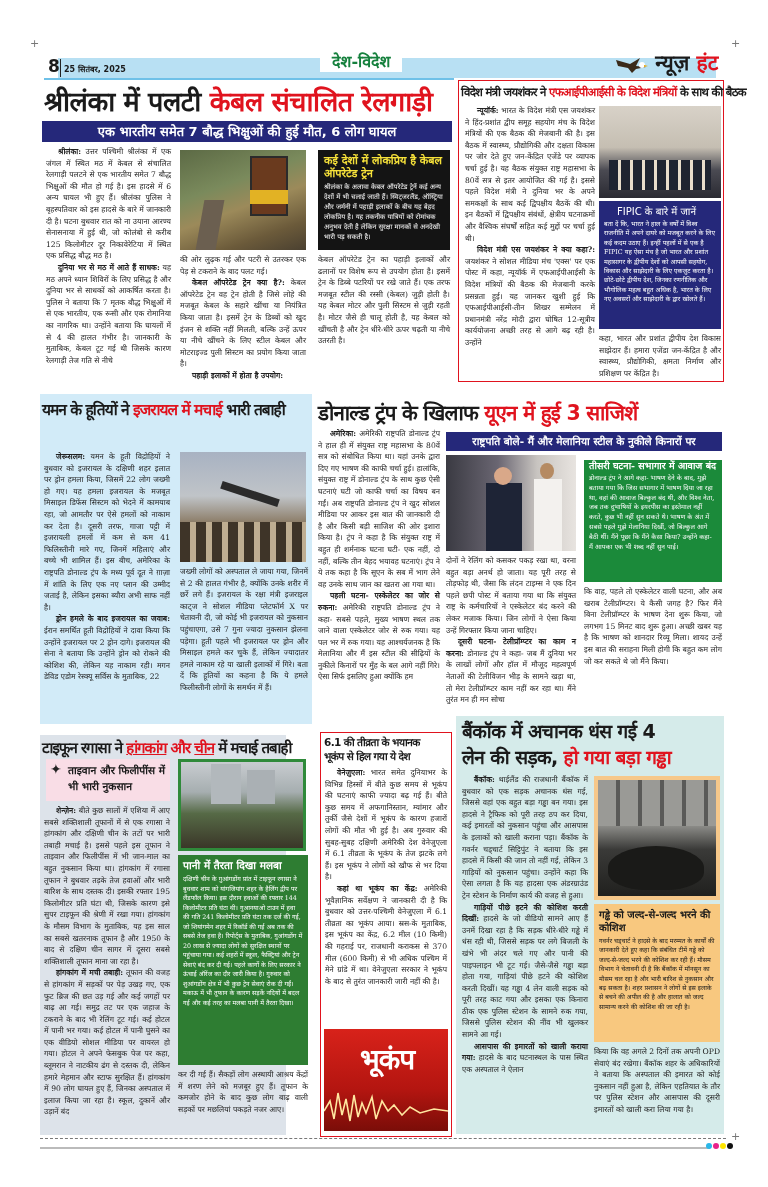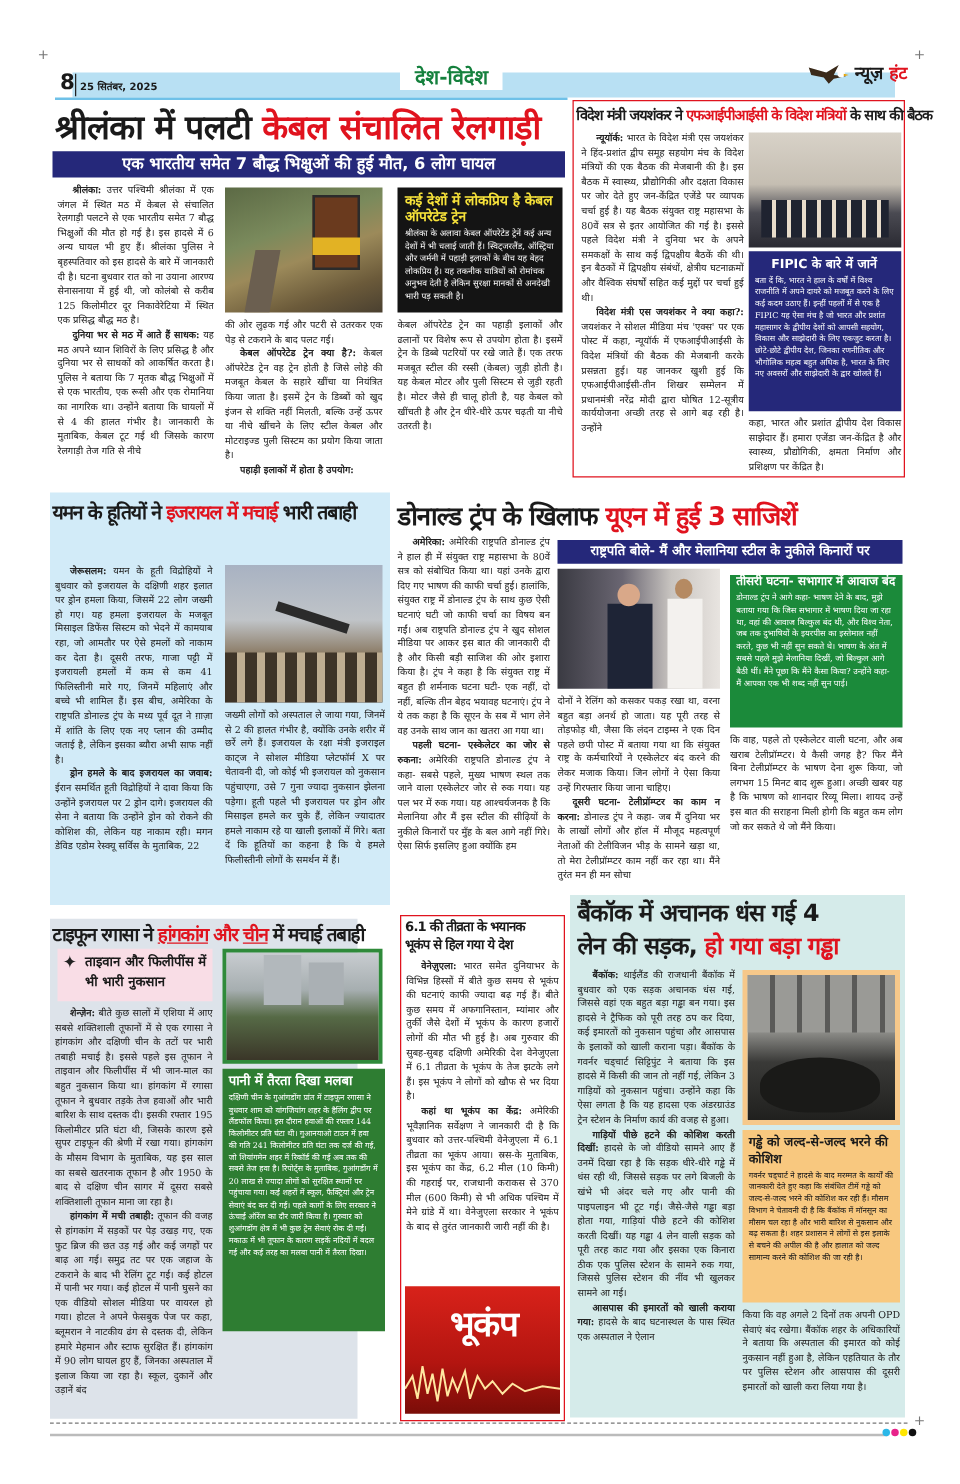--- a/index.html
+++ b/index.html
@@ -10,21 +10,21 @@
   .body-text b { font-weight: bold; }
   .red { color: #e0131e; }
   .crop { position: absolute; font-size: 11px; color: #777; font-family: "DejaVu Sans", sans-serif; }
   .photo { position: absolute; overflow: hidden; }
   
   .hdr-bar { left: 58px; top: 58px; width: 658px; height: 20px; background: #b8e0f3; }
   .page-no { left: 48px; top: 56px; font-size: 17px; font-weight: bold; font-family: "DejaVu Sans", sans-serif; }
   .hdr-sep { left: 60px; top: 59px; width: 1px; height: 18px; background: #222; }
   .hdr-date { left: 64px; top: 63px; font-size: 8px; font-weight: bold; font-family: "DejaVu Sans", sans-serif; }
   .hdr-section { left: 320px; top: 50px; background: #fff; padding: 0 12px; font-size: 16px; font-weight: bold; color: #15803d; font-family: "DejaVu Sans", sans-serif; }
-  .hdr-logo { left: 645px; top: 48px; font-size: 14px; font-weight: bold; font-family: "DejaVu Sans", sans-serif; }
+  .hdr-logo { left: 614px; top: 48px; font-size: 21px; font-weight: bold; font-family: "DejaVu Sans", sans-serif; }
   .divider-blue { height: 2px; background: #6fc1e8; }
   .headline { font-family: "DejaVu Sans", sans-serif; font-weight: bold; letter-spacing: -0.5px; white-space: nowrap; }
   .subbar { color: #fff; font-family: "DejaVu Sans", sans-serif; font-weight: bold; text-align: center; white-space: nowrap; }
 </style>
 </head>
 <body>
 
 <div class="crop" style="left:30px;top:37px;">+</div>
 <div class="crop" style="left:731px;top:37px;">+</div>
 <div class="crop" style="left:731px;top:1130px;">+</div>
@@ -81,21 +81,21 @@
     <span>के साथ की बैठक</span>
   </div>
   <div class="body-text" style="position:absolute;left:6px;top:24px;width:130px;">
     <p><b>न्यूयॉर्क:</b><span> भारत के विदेश मंत्री एस जयशंकर ने हिंद-प्रशांत द्वीप समूह सहयोग मंच के विदेश मंत्रियों की एक बैठक की मेजबानी की है। इस बैठक में स्वास्थ्य, प्रौद्योगिकी और दक्षता विकास पर जोर देते हुए जन-केंद्रित एजेंडे पर व्यापक चर्चा हुई है। यह बैठक संयुक्त राष्ट्र महासभा के 80वें सत्र से इतर आयोजित की गई है। इससे पहले विदेश मंत्री ने दुनिया भर के अपने समकक्षों के साथ कई द्विपक्षीय बैठकें की थी। इन बैठकों में द्विपक्षीय संबंधों, क्षेत्रीय घटनाक्रमों और वैश्विक संघर्षों सहित कई मुद्दों पर चर्चा हुई थी।</span></p>
     <p><b>विदेश मंत्री एस जयशंकर ने क्या कहा?:</b><span> जयशंकर ने सोशल मीडिया मंच 'एक्स' पर एक पोस्ट में कहा, न्यूयॉर्क में एफआईपीआईसी के विदेश मंत्रियों की बैठक की मेजबानी करके प्रसन्नता हुई। यह जानकर खुशी हुई कि एफआईपीआईसी-तीन शिखर सम्मेलन में प्रधानमंत्री नरेंद्र मोदी द्वारा घोषित 12-सूत्रीय कार्ययोजना अच्छी तरह से आगे बढ़ रही है। उन्होंने</span></p>
   </div>
   <div class="photo" style="left:140px;top:25px;width:122px;height:92px;background:linear-gradient(180deg,#d8d2c8 0%,#c5beb2 45%,#4a4a52 70%,#2a2a32 100%);">
     <div style="position:absolute;left:10px;top:54px;width:102px;height:30px;background:repeating-linear-gradient(90deg,#1f2330 0 9px,#e8dccb 9px 12px);"></div>
   </div>
   <div style="position:absolute;left:140px;top:120px;width:122px;height:128px;background:#25287a;padding:4px 5px;">
-    <div style="color:#fff;font-family:'DejaVu Sans',sans-serif;font-weight:bold;font-size:10px;line-height:13px;padding-left:13px;">FIPIC के बारे में जानें</div>
+    <div style="color:#fff;font-family:'DejaVu Sans',sans-serif;font-weight:normal;font-size:10px;line-height:13px;padding-left:13px;">FIPIC के बारे में जानें</div>
     <div style="color:#fff;font-size:6.4px;line-height:9.4px;margin-top:2px;">बता दें कि, भारत ने हाल के वर्षों में विश्व राजनीति में अपने दायरे को मजबूत करने के लिए कई कदम उठाए हैं। इन्हीं पहलों में से एक है FIPIC यह ऐसा मंच है जो भारत और प्रशांत महासागर के द्वीपीय देशों को आपसी सहयोग, विकास और साझेदारी के लिए एकजुट करता है। छोटे-छोटे द्वीपीय देश, जिनका रणनीतिक और भौगोलिक महत्व बहुत अधिक है, भारत के लिए नए अवसरों और साझेदारी के द्वार खोलते हैं।</div>
   </div>
   <div class="body-text" style="position:absolute;left:140px;top:252px;width:122px;">कहा, भारत और प्रशांत द्वीपीय देश विकास साझेदार हैं। हमारा एजेंडा जन-केंद्रित है और स्वास्थ्य, प्रौद्योगिकी, क्षमता निर्माण और प्रशिक्षण पर केंद्रित है।</div>
 </section>
 
 <section class="abs" style="left:40px;top:394px;width:272px;height:330px;background:#d2ebf8;">
   <div class="headline" style="position:absolute;left:2px;top:4px;font-size:15.5px;letter-spacing:-1px;">
     <span>यमन के हूतियों ने</span>
     <span class="red">इजरायल में मचाई</span>
     <span>भारी तबाही</span>
@@ -155,20 +155,21 @@
     <p><b>हांगकांग में मची तबाही:</b><span> तूफान की वजह से हांगकांग में सड़कों पर पेड़ उखड़ गए, एक फुट ब्रिज की छत उड़ गई और कई जगहों पर बाढ़ आ गई। समुद्र तट पर एक जहाज के टकराने के बाद भी रेलिंग टूट गई। कई होटल में पानी भर गया। कई होटल में पानी घुसने का एक वीडियो सोशल मीडिया पर वायरल हो गया। होटल ने अपने फेसबुक पेज पर कहा, ब्लूमरान ने नाटकीय ढंग से दस्तक दी, लेकिन हमारे मेहमान और स्टाफ सुरक्षित हैं। हांगकांग में 90 लोग घायल हुए हैं, जिनका अस्पताल में इलाज किया जा रहा है। स्कूल, दुकानें और उड़ानें बंद</span></p>
   </div>
   <div class="photo" style="left:138px;top:24px;width:128px;height:92px;border:3px solid #2f8a3a;background:linear-gradient(180deg,#c8ccd0 0%,#a6aeb0 35%,#566a46 60%,#3a3628 100%);">
     <div style="position:absolute;left:30px;top:2px;width:30px;height:40px;background:#b2b8bc;"></div>
     <div style="position:absolute;left:66px;top:8px;width:28px;height:34px;background:#aab0b4;"></div>
   </div>
   <div style="position:absolute;left:138px;top:120px;width:130px;height:210px;background:#2e7d32;padding:4px 5px;">
     <div style="color:#fff;font-family:'DejaVu Sans',sans-serif;font-weight:bold;font-size:10.5px;line-height:13px;">पानी में तैरता दिखा मलबा</div>
     <div style="color:#fff;font-size:6.3px;line-height:9.5px;margin-top:2px;">दक्षिणी चीन के गुआंगडोंग प्रांत में टाइफून रगासा ने बुधवार शाम को यांगजियांग शहर के हैलिंग द्वीप पर लैंडफॉल किया। इस दौरान हवाओं की रफ्तार 144 किलोमीटर प्रति घंटा थी। गुआनयाओ टाउन में हवा की गति 241 किलोमीटर प्रति घंटा तक दर्ज की गई, जो शियांगमेन शहर में रिकॉर्ड की गई अब तक की सबसे तेज हवा है। रिपोर्ट्स के मुताबिक, गुआंगडोंग में 20 लाख से ज्यादा लोगों को सुरक्षित स्थानों पर पहुंचाया गया। कई शहरों में स्कूल, फैक्ट्रियां और ट्रेन सेवाएं बंद कर दी गई। पहले कार्गो के लिए सरकार ने ऊंचाई ऑरेंज का दौर जारी किया है। गुरुवार को शुआंगडोंग क्षेत्र में भी कुछ ट्रेन सेवाएं रोक दी गईं। मकाऊ में भी तूफान के कारण सड़कें नदियों में बदल गई और कई तरह का मलबा पानी में तैरता दिखा।</div>
   </div>
+  <div class="body-text" style="position:absolute;left:138px;top:334px;width:130px;">कर दी गई हैं। सैकड़ों लोग अस्थायी आश्रय केंद्रों में शरण लेने को मजबूर हुए हैं। तूफान के कमजोर होने के बाद कुछ लोग बाढ़ वाली सड़कों पर मछलियां पकड़ते नजर आए।</div>
 </section>
 
 <section class="abs" style="left:320px;top:732px;width:132px;height:405px;border:1.5px solid #e0131e;">
   <div class="headline" style="position:absolute;left:3px;top:2px;font-size:10.5px;line-height:14px;letter-spacing:-0.6px;">
     <div>6.1 की तीव्रता के भयानक</div>
     <div>भूकंप से हिल गया ये देश</div>
   </div>
   <div class="body-text" style="position:absolute;left:4px;top:34px;width:122px;">
     <p><b>वेनेज़ुएला:</b><span> भारत समेत दुनियाभर के विभिन्न हिस्सों में बीते कुछ समय से भूकंप की घटनाएं काफी ज्यादा बढ़ गई हैं। बीते कुछ समय में अफगानिस्तान, म्यांमार और तुर्की जैसे देशों में भूकंप के कारण हजारों लोगों की मौत भी हुई है। अब गुरुवार की सुबह-सुबह दक्षिणी अमेरिकी देश वेनेजुएला में 6.1 तीव्रता के भूकंप के तेज झटके लगे हैं। इस भूकंप ने लोगों को खौफ से भर दिया है।</span></p>
     <p><b>कहां था भूकंप का केंद्र:</b><span> अमेरिकी भूवैज्ञानिक सर्वेक्षण ने जानकारी दी है कि बुधवार को उत्तर-पश्चिमी वेनेजुएला में 6.1 तीव्रता का भूकंप आया। स्रस-के मुताबिक, इस भूकंप का केंद्र, 6.2 मील (10 किमी) की गहराई पर, राजधानी कराकस से 370 मील (600 किमी) से भी अधिक पश्चिम में मेने ग्रांडे में था। वेनेजुएला सरकार ने भूकंप के बाद से तुरंत जानकारी जारी नहीं की है।</span></p>

